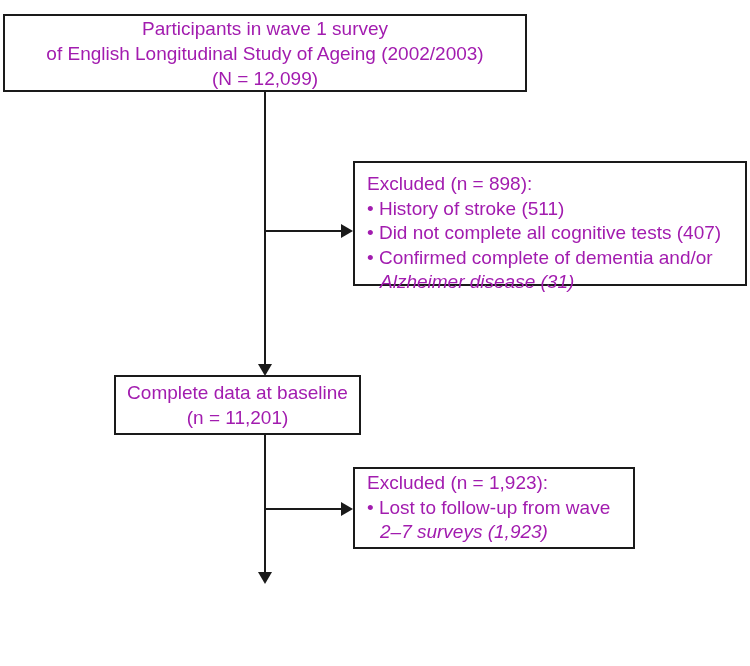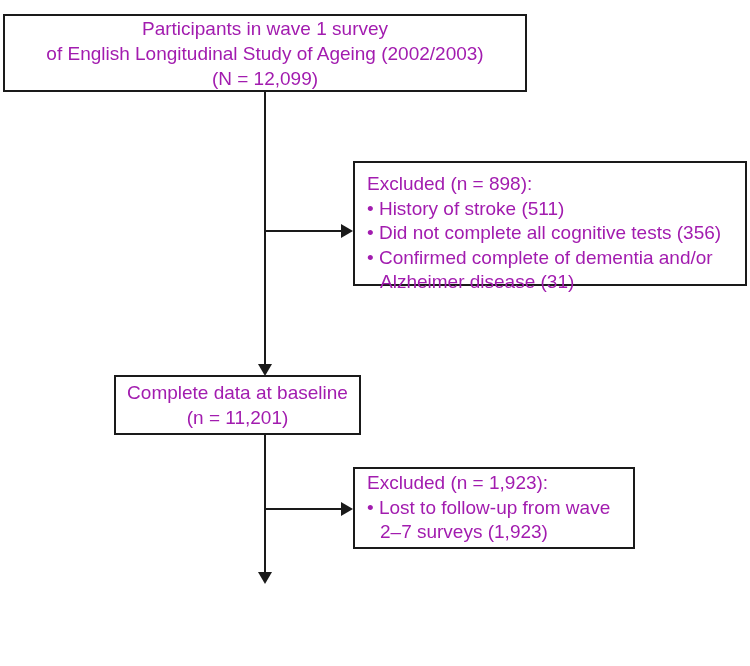--- a/index.html
+++ b/index.html
@@ -12,21 +12,21 @@
   .box {
     position:absolute; border:2px solid #1a1a1a; background:#ffffff;
     box-sizing:border-box; font-size:19px; line-height:25px;
   }
   .center-text { text-align:center; display:flex; flex-direction:column; justify-content:center; }
   .box-top    { left:3px;   top:5px;   width:524px; height:78px; }
   .box-excl1  { left:353px; top:152px; width:394px; height:125px; padding:9px 11px 4px 12px; line-height:24.5px; }
   .box-mid    { left:114px; top:366px; width:247px; height:60px; }
   .box-excl2  { left:353px; top:458px; width:282px; height:82px; padding:2px 10px 2px 12px; line-height:24.5px; }
   .box-bottom { left:32px;  top:575px; width:464px; height:87px; }
-  .cont { padding-left:13px; }
+  .cont { padding-left:13px;font-style:italic; }
   .vline { position:absolute; width:2px; background:#1a1a1a; }
   .hline { position:absolute; height:2px; background:#1a1a1a; }
   #vline1 { left:264px; top:83px;  height:273px; }
   #vline2 { left:264px; top:426px; height:138px; }
   #hline1 { left:265px; top:221px; width:78px; }
   #hline2 { left:265px; top:499px; width:78px; }
   .arrow-down {
     position:absolute; width:0; height:0;
     border-left:7px solid transparent; border-right:7px solid transparent;
     border-top:12px solid #1a1a1a;
@@ -53,21 +53,21 @@
   </div>
 
   <div class="vline" id="vline1"></div>
   <div class="arrow-down" id="ah-down1"></div>
   <div class="hline" id="hline1"></div>
   <div class="arrow-right" id="ah-right1"></div>
 
   <div class="box box-excl1">
     <div>Excluded (n = 898):</div>
     <div>• History of stroke (511)</div>
-    <div>• Did not complete all cognitive tests (356)</div>
+    <div>• Did not complete all cognitive tests (407)</div>
     <div>• Confirmed complete of dementia and/or</div>
     <div class="cont">Alzheimer disease (31)</div>
   </div>
 
   <div class="box box-mid center-text">
     <div>Complete data at baseline</div>
     <div>(n = 11,201)</div>
   </div>
 
   <div class="vline" id="vline2"></div>

